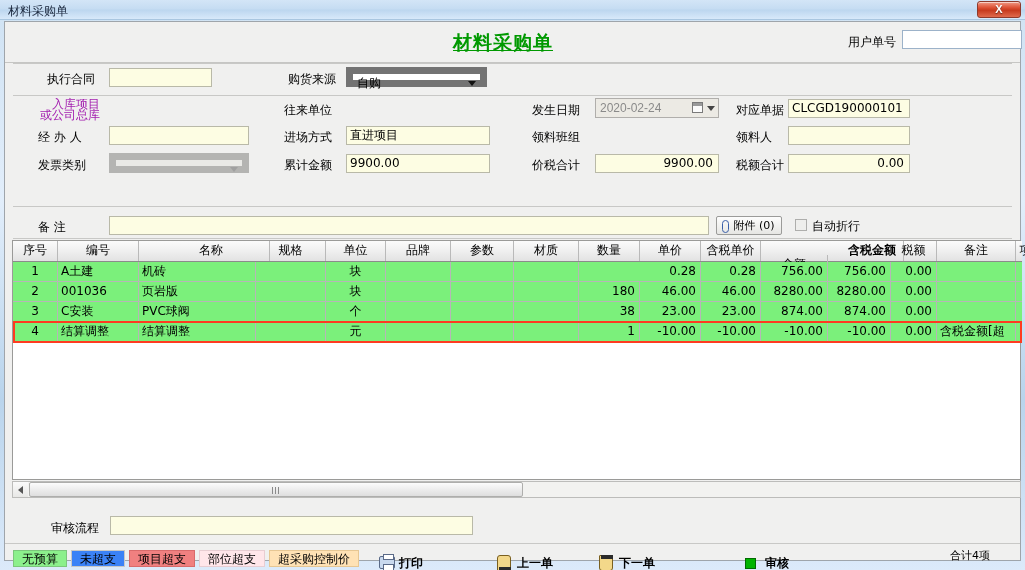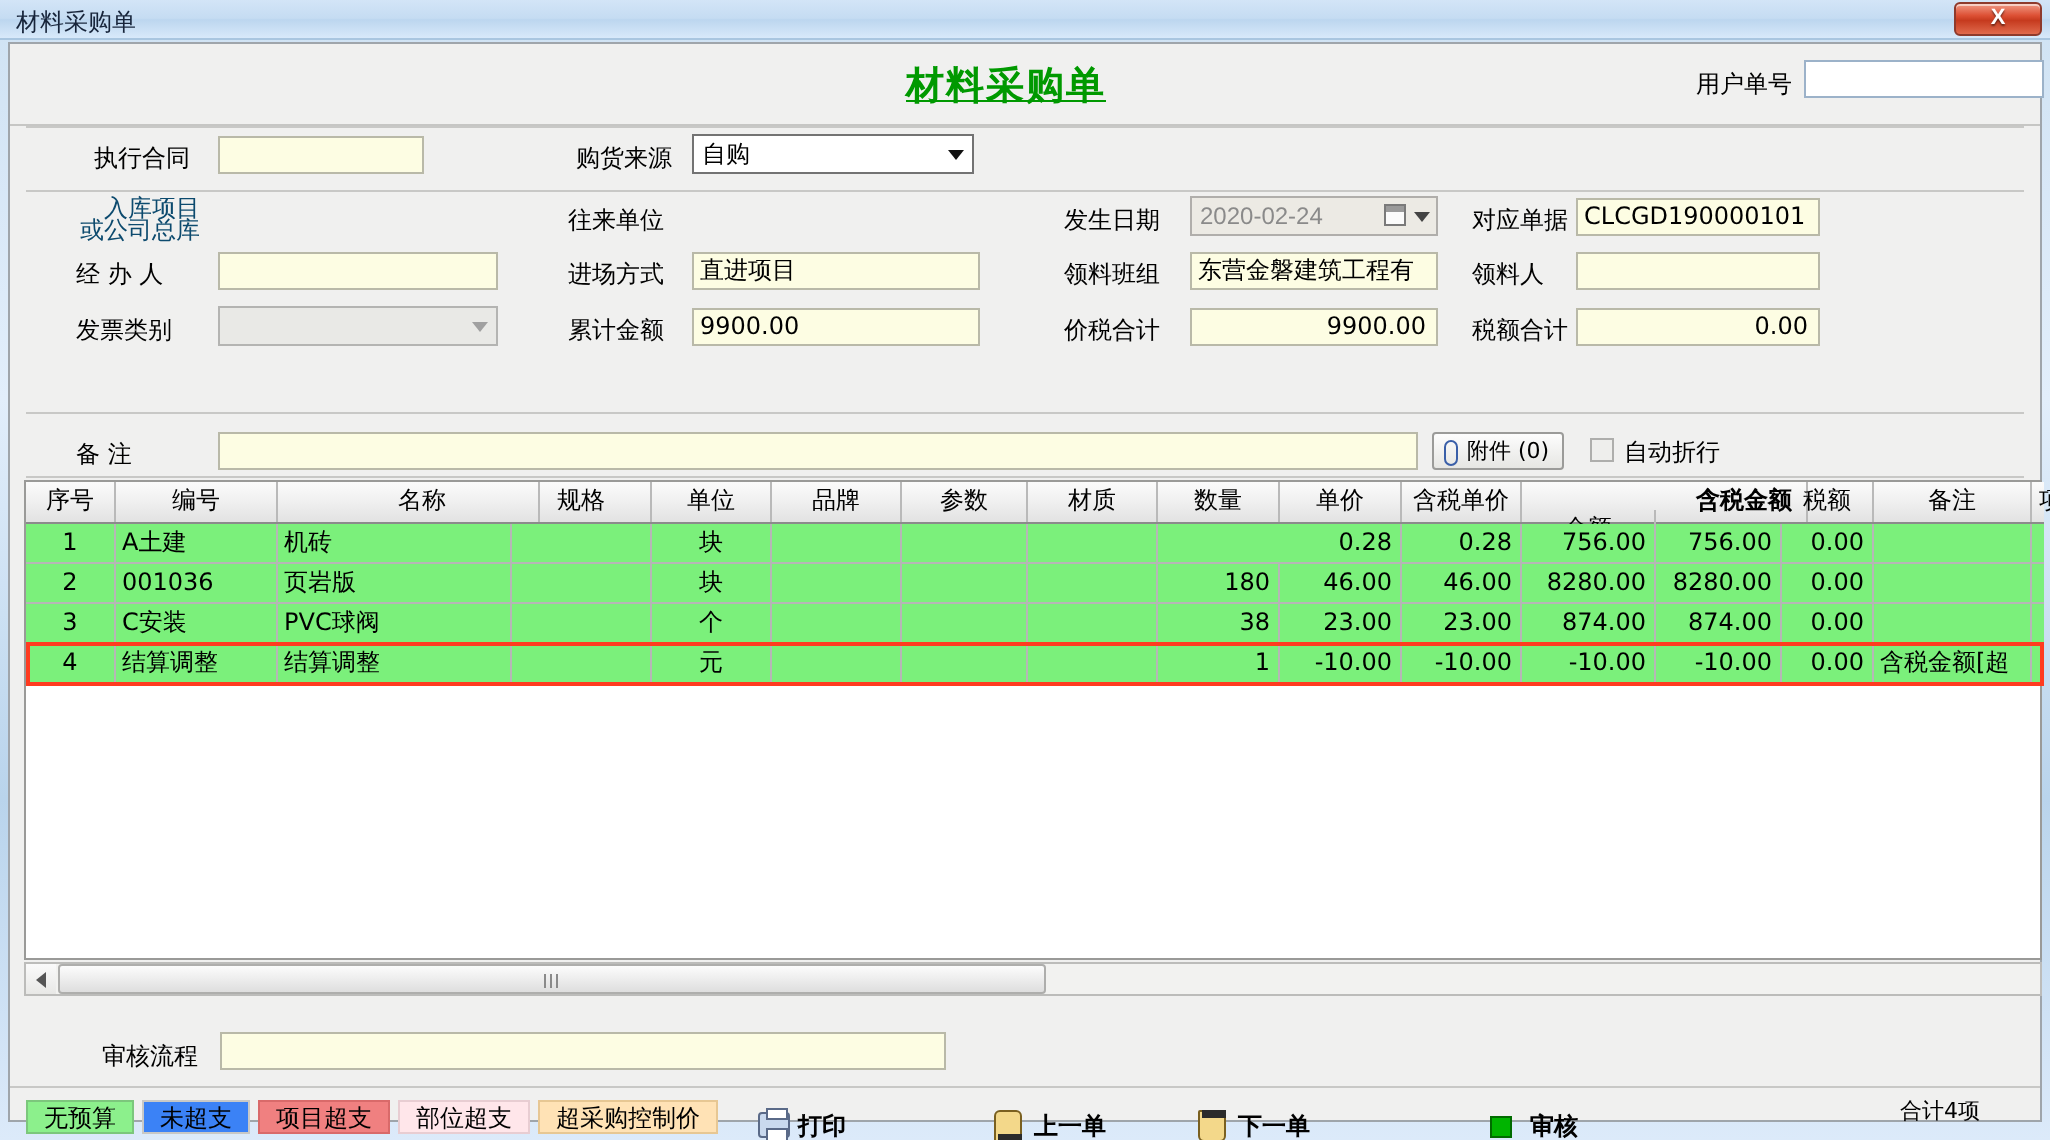--- a/index.html
+++ b/index.html
@@ -58,34 +58,34 @@
     position:absolute; left:897px; top:8px; width:120px; height:19px;
     background:#fff; border:1px solid #9cb2c9; font-size:12px; padding:1px 3px;
   }
 
   
   #formarea { position:absolute; left:0; top:41px; width:1015px; height:176px; background:#f0f0ef; }
   .fsep { position:absolute; left:8px; width:999px; height:1px; background:#c8c8c6; }
 
   .lbl { position:absolute; font-size:12px; color:#000; white-space:nowrap;
          font-family:"DejaVu Sans","Liberation Sans",sans-serif; }
-  .lbl2 { position:absolute; font-size:12px; color:#0c4a6e; line-height:11px; text-align:right; }
+  .lbl2 { position:absolute; font-size:12px; color:#a21caf; line-height:11px; text-align:right; }
 
   .fld {
     position:absolute; height:19px; background:#fdfde3;
     border:1px solid #b9b9a8; font-size:12px; color:#000;
     padding:1px 3px; line-height:15px; white-space:nowrap; overflow:hidden;
     font-family:"DejaVu Sans","Liberation Sans",sans-serif;
   }
   .fld.link { color:#2222cc; text-decoration:underline; }
   .fld.num { text-align:right; padding-right:5px; }
 
   .combo {
     position:absolute; height:20px; background:#fff;
-    border:1px solid #737373; font-size:12px; padding:1px 18px 1px 4px;
+    border:7px solid #737373; font-size:12px; padding:1px 18px 1px 4px;
     line-height:16px; color:#000; cursor:pointer;
     font-family:"DejaVu Sans","Liberation Sans",sans-serif;
   }
   .combo.disabled { background:#e9e9e6; border-color:#b4b4b2; }
   .combo .arw {
     position:absolute; right:4px; top:7px; width:0;height:0;
     border-left:4px solid transparent;border-right:4px solid transparent;
     border-top:5px solid #111;
   }
   .combo.disabled .arw { border-top-color:#a0a0a0; }
@@ -281,21 +281,20 @@
     <div class="lbl" style="left:731px; top:39px">对应单据</div>
     <div class="fld" style="left:783px; top:36px; width:122px">CLCGD190000101</div>
 
     <div class="lbl" style="left:33px; top:66px">经 办 人</div>
     <div class="fld" style="left:104px; top:63px; width:140px"></div>
 
     <div class="lbl" style="left:279px; top:66px">进场方式</div>
     <div class="fld" style="left:341px; top:63px; width:144px">直进项目</div>
 
     <div class="lbl" style="left:527px; top:66px">领料班组</div>
-    <div class="fld" style="left:590px; top:63px; width:124px">东营金磐建筑工程有</div>
 
     <div class="lbl" style="left:731px; top:66px">领料人</div>
     <div class="fld" style="left:783px; top:63px; width:122px"></div>
 
     <div class="lbl" style="left:33px; top:94px">发票类别</div>
     <div class="combo disabled" style="left:104px; top:90px; width:140px">
       <span></span>
       <span class="arw"></span>
     </div>
 

